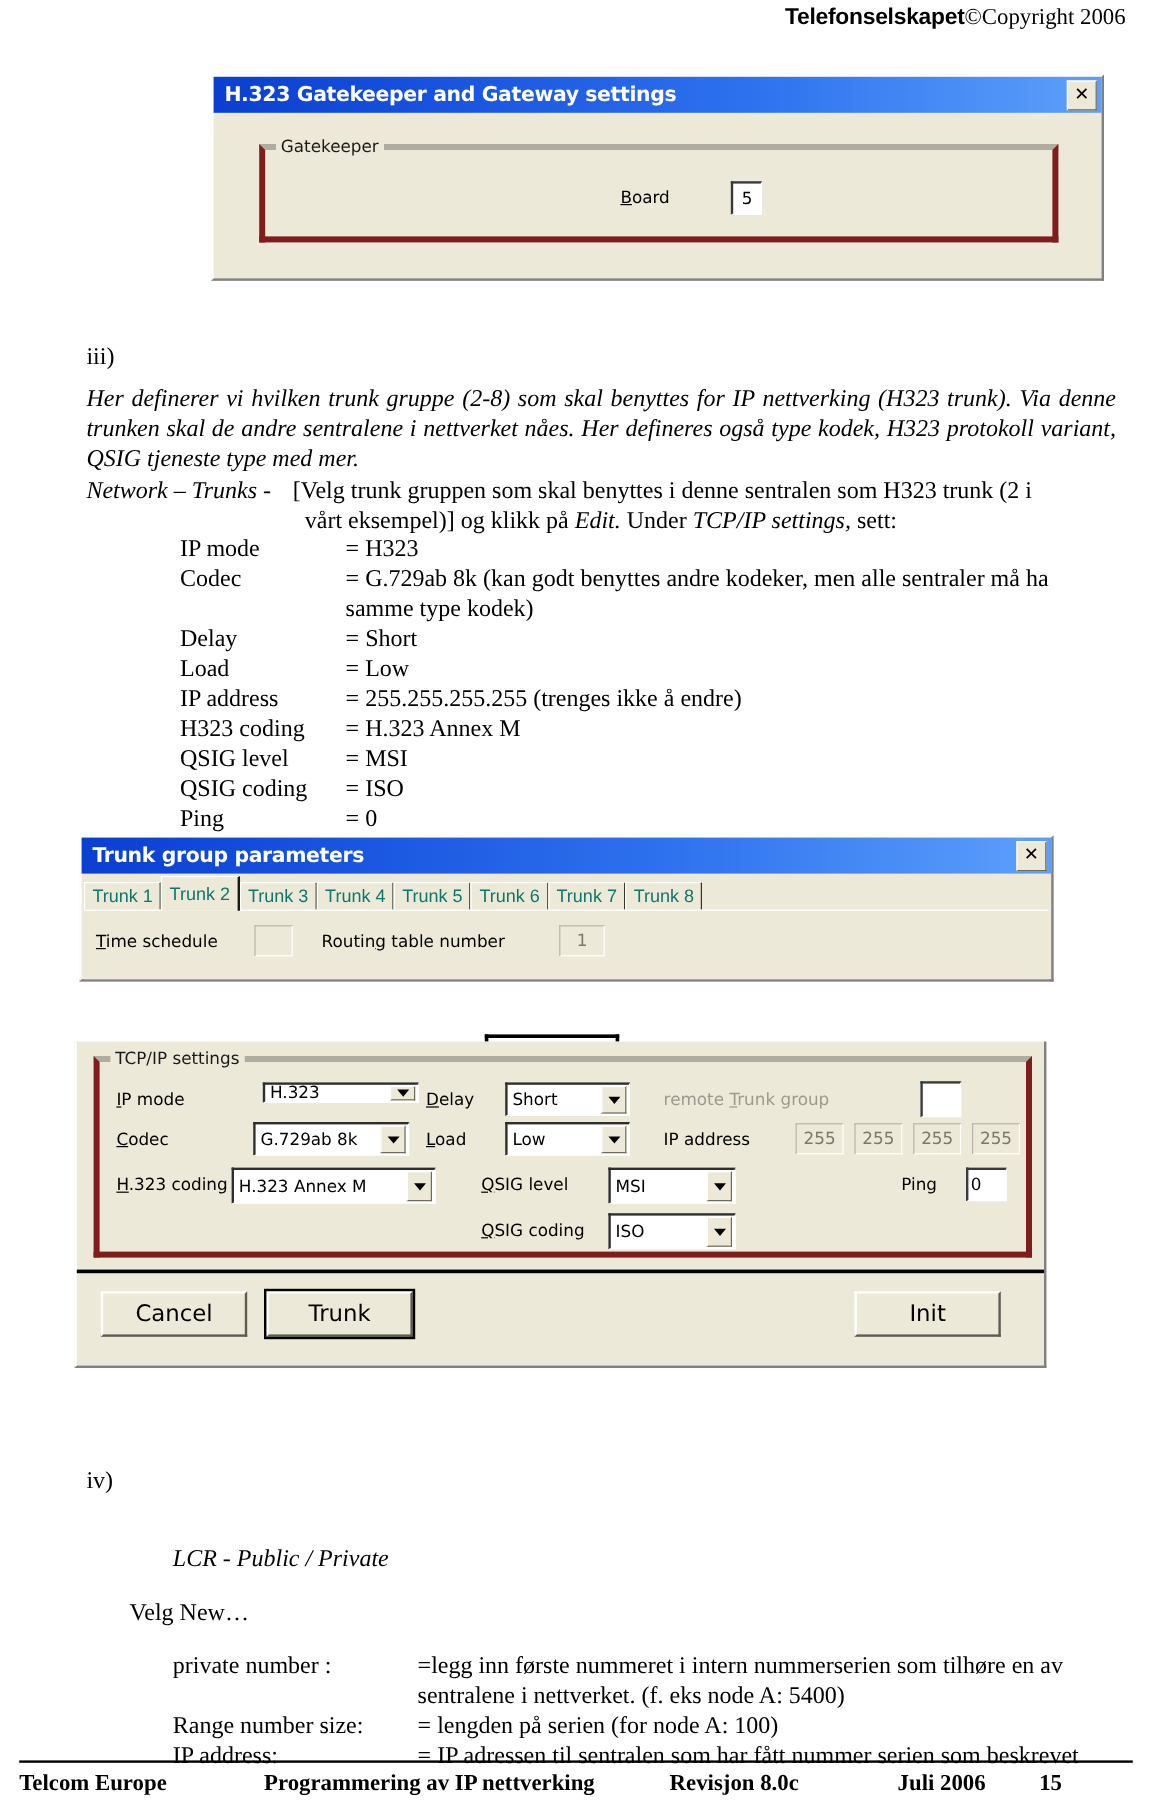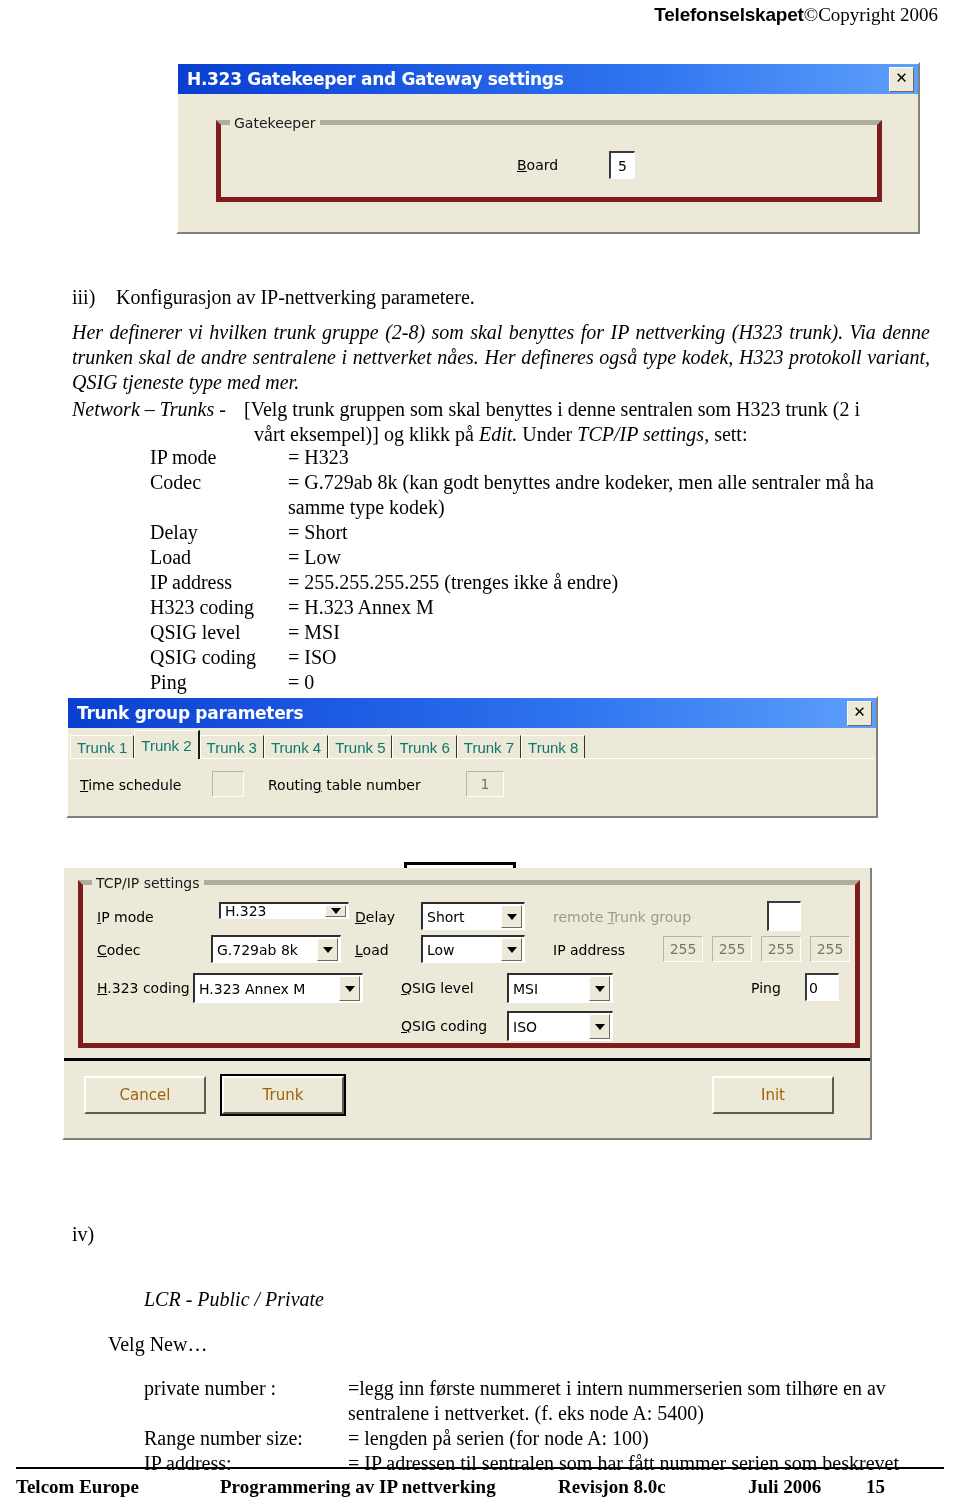--- a/index.html
+++ b/index.html
@@ -183,22 +183,22 @@
   
   .pushbtn {
     position: absolute;
     background: #ece9d8;
     box-sizing: border-box;
     border-top: 2px solid #ffffff;
     border-left: 2px solid #ffffff;
     border-right: 2px solid #5c5c52;
     border-bottom: 2px solid #5c5c52;
     font-family: "DejaVu Sans", "Liberation Sans", sans-serif;
-    font-size: 15px;
-    color: #a16207;
+    font-size: 19px;
+    color: #000000;
     display: flex;
     align-items: center;
     justify-content: center;
     cursor: pointer;
     user-select: none;
   }
   .pushbtn.default { outline: 2px solid #000000; outline-offset: 0px; }
 
   
   .tabstrip {
@@ -280,21 +280,20 @@
     <span class="gb-legend">Gatekeeper</span>
     <span class="fld-label" style="left:296px; top:32px;">
       <u>B</u><span>oard</span>
     </span>
     <div class="textbox center" style="left:388px; top:26px; width:26px; height:28px;">5</div>
   </div>
 </div>
 
 <div class="doc-text" style="left:72px; top:285px; width:860px; display:flex;">
   <span style="width:44px;flex:0 0 auto;">iii)</span>
-  <span>Konfigurasjon av IP-nettverking parametere.</span>
 </div>
 
 <div class="doc-text" style="left:72px; top:320px; width:858px; text-align:justify;font-style:italic;">Her definerer vi hvilken trunk gruppe (2-8) som skal benyttes for IP nettverking (H323 trunk).  Via denne trunken skal de andre sentralene i nettverket nåes.  Her defineres også type kodek, H323 protokoll variant, QSIG tjeneste type med mer.</div>
 
 <div class="doc-text" style="left:72px; top:397px; width:860px; display:flex;">
   <span style="width:172px;flex:0 0 auto;"><i>Network – Trunks -</i></span>
   <span>[Velg trunk gruppen som skal benyttes i denne sentralen som H323 trunk (2 i</span>
 </div>
 <div class="doc-text" style="left:254px; top:422px; width:680px;">
   <span>vårt eksempel)] og klikk på </span><i>Edit.</i><span> Under </span><i>TCP/IP settings,</i><span> sett:</span>

